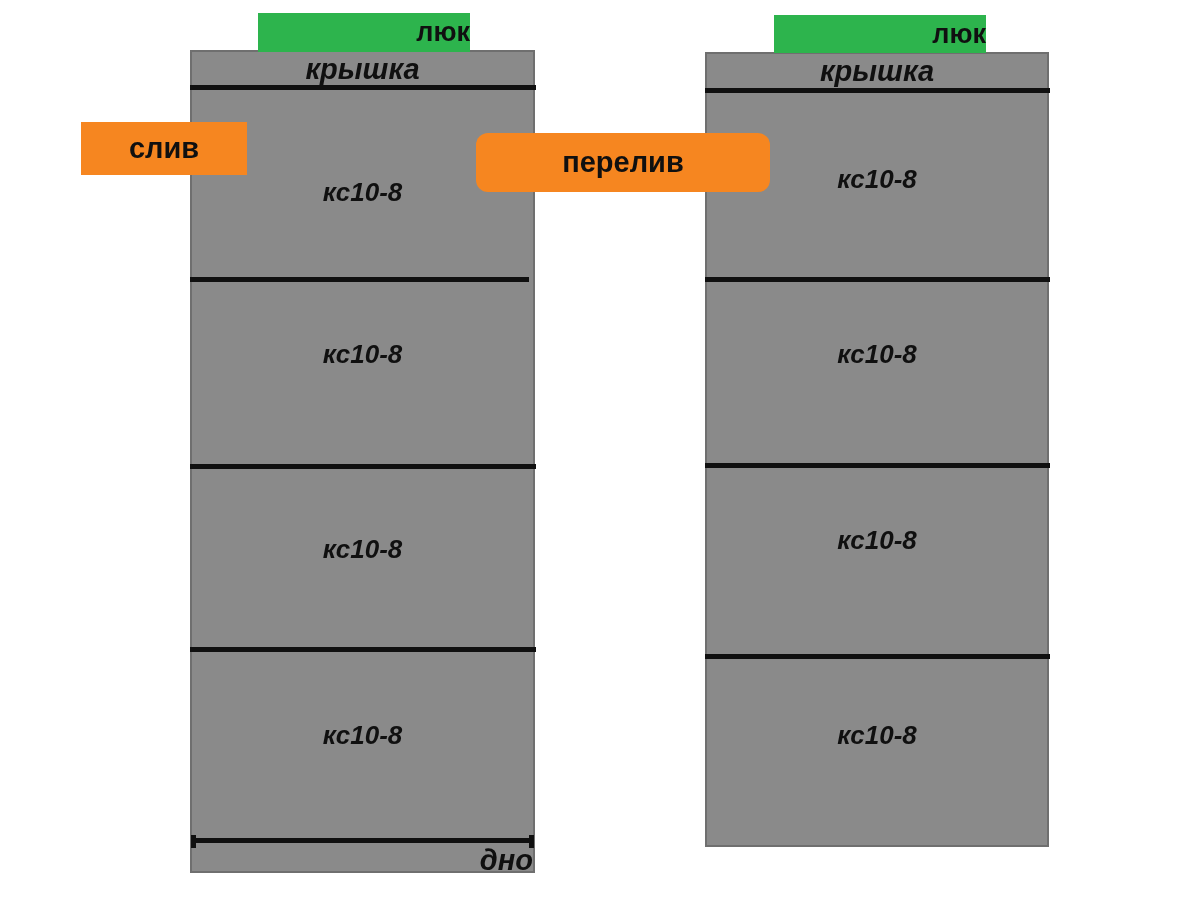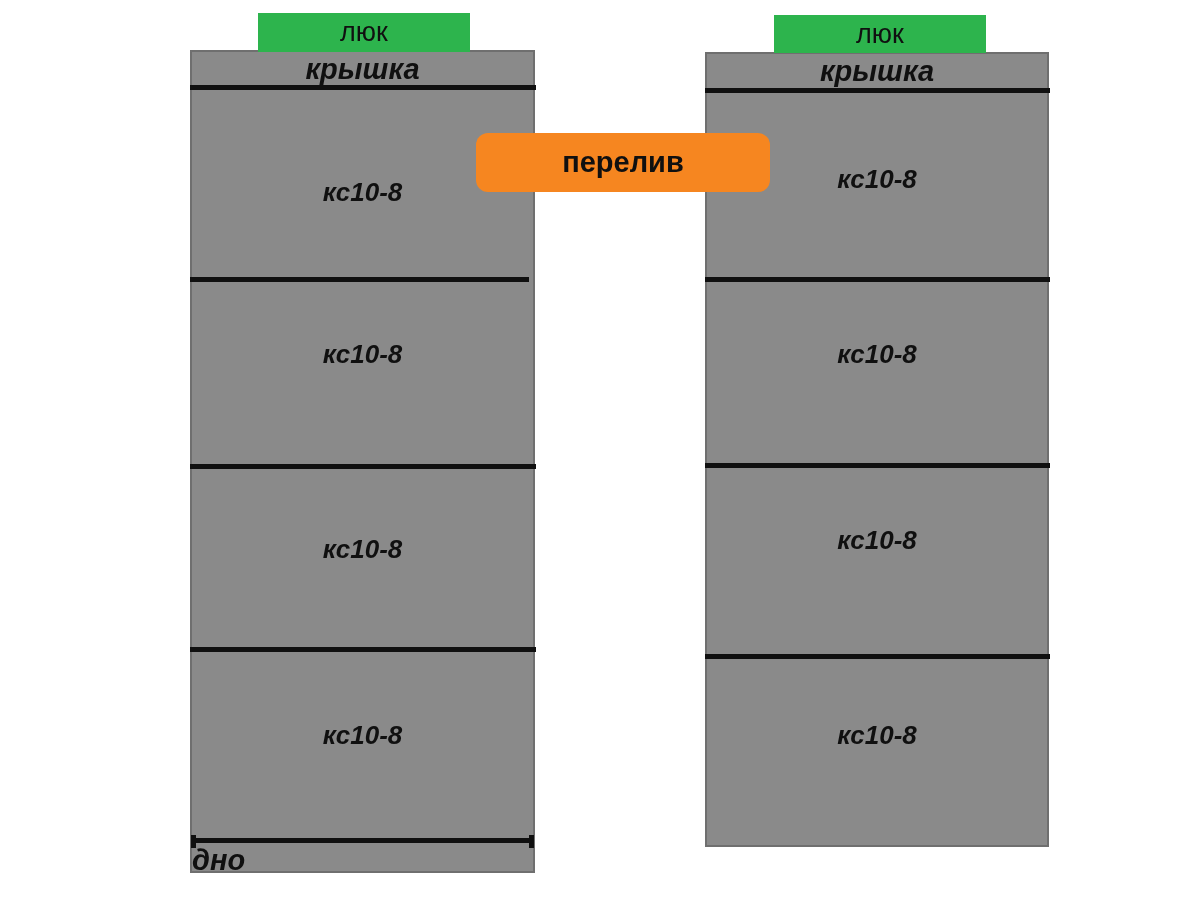--- a/index.html
+++ b/index.html
@@ -91,33 +91,33 @@
     background: var(--line-black, #101010);
   }
   .bottom-line::before { left: 0; }
   .bottom-line::after  { right: 0; }
 
   .bottom-label {
     position: absolute;
     left: 0; right: 0;
     top: 793px;
     height: 30px;
-    text-align: left;
+    text-align: right;
     font-weight: bold;
     font-size: 29px;
     line-height: 30px;
     color: var(--line-black, #101010);
   }
 
   
   .hatch {
     position: absolute;
     background: var(--hatch-green, #2db44d);
-    text-align: center;
-    font-weight: normal;
+    text-align: right;
+    font-weight: bold;
     font-size: 27px;
     color: var(--line-black, #101010);
     z-index: 3;
   }
   .hatch-left  { left: 258px; top: 13px; width: 212px; height: 39px; line-height: 39px; }
   .hatch-right { left: 774px; top: 15px; width: 212px; height: 38px; line-height: 38px; }
 
   
   .flow-tag {
     position: absolute;
@@ -161,15 +161,16 @@
     <div class="ring-label ring-2">кс10-8</div>
     <div class="hline divider-2"></div>
     <div class="ring-label ring-3">кс10-8</div>
     <div class="hline divider-3"></div>
     <div class="ring-label ring-4">кс10-8</div>
   </div>
 
   <div class="hatch hatch-left">люк</div>
   <div class="hatch hatch-right">люк</div>
 
+  <div class="flow-tag tag-drain">слив</div>
   <div class="flow-tag tag-overflow">перелив</div>
 
 </div>
 
 </body></html>

